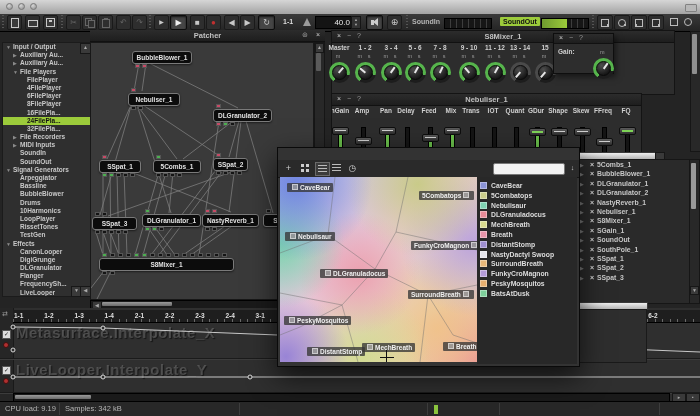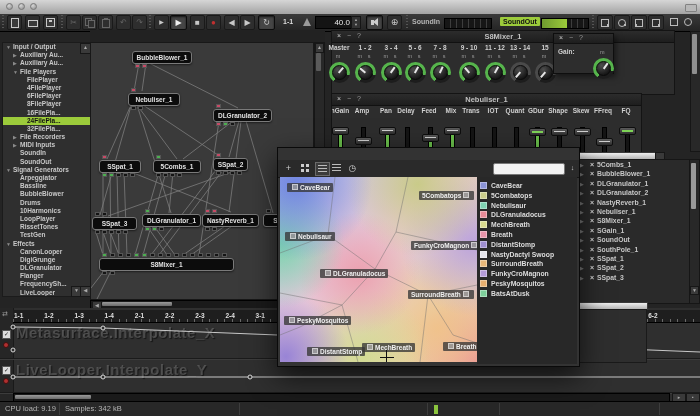--- a/index.html
+++ b/index.html
@@ -250,20 +250,25 @@
         <div class="trow" style="padding-left: 10px;"><span class="tarr"></span><span>Flanger</span></div>
         <div class="trow" style="padding-left: 10px;"><span class="tarr"></span><span>FrequencySh...</span></div>
         <div class="trow" style="padding-left: 10px;"><span class="tarr"></span><span>LiveLooper</span></div>
       </div>
   </div>
   <div class="a sbox" style="left:80px;top:43px;width:9px;height:9px">▲</div>
   <div class="a sbox" style="left:71px;top:286px;width:9px;height:9px">▼</div>
   <div class="a sbox" style="left:80px;top:286px;width:9px;height:9px">◀</div>
 
   <div class="a patcher">
+    <div class="phead" style="position:absolute;left:0;top:0;width:100%">
+      <div class="ttl">Patcher</div>
+      <span class="hbtn" style="right:16px">⊛</span>
+      <span class="hbtn" style="right:3px;color:#ccc">×</span>
+    </div>
     <div class="pcanvas">
       <svg width="224" height="258" style="position:absolute;left:0;top:0">
         <g stroke="#a8a8a8" stroke-width="0.8" opacity="0.6" fill="none">
           <path d="M48,20 L43,48"></path>
             <path d="M55,20 L51,48"></path>
             <path d="M56,19 L147,65"></path>
           <path d="M40,62 L16,116"></path>
             <path d="M46,62 L86,116"></path>
             <path d="M40,63 L9,172"></path>
           <path d="M52,62 L130,114"></path>

